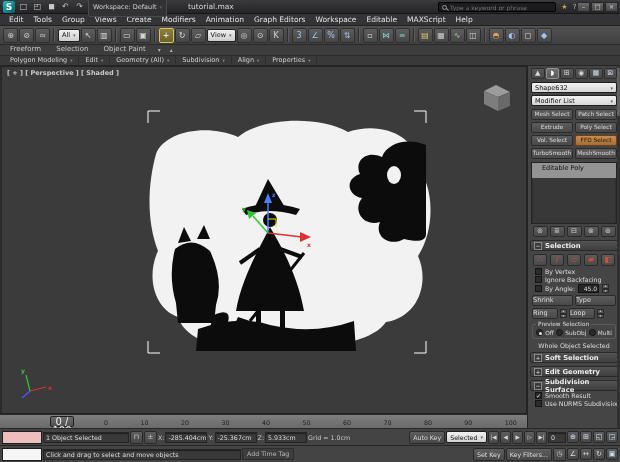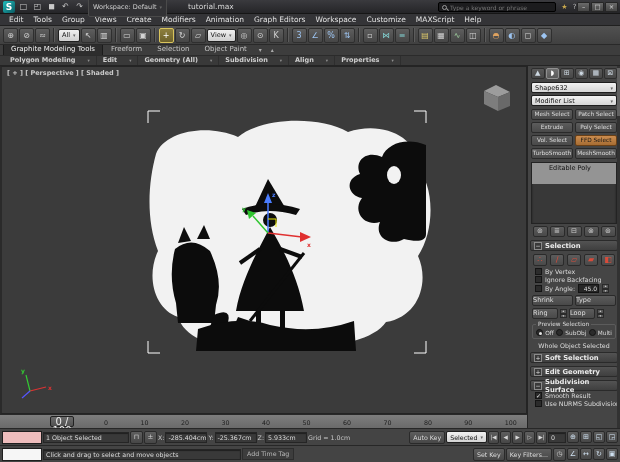--- a/index.html
+++ b/index.html
@@ -42,41 +42,41 @@
   .c-blue{color:#9dc5f2;} .c-yellow{color:#e3ce6c;} .c-green{color:#a4d8a4;} .c-teal{color:#83d2d2;} .c-orange{color:#dfa25f;}
   
   .ribbontabs{position:absolute;top:45px;left:0;right:0;height:11px;background:#3d3d3d;border-bottom:1px solid #2b2b2b;
               display:flex;align-items:flex-end;gap:1px;padding-left:3px;z-index:27;}
   .rtab{font-size:7px;color:#c6c6c6;padding:1px 7px;line-height:9px;}
   .rtab.active{background:#2d2d2d;color:#f2f2f2;border:1px solid #1b1b1b;border-bottom:none;border-radius:2px 2px 0 0;}
   .rticon{width:11px;font-size:6px;color:#aaa;text-align:center;line-height:10px;}
   .ribbonpanels{position:absolute;top:56px;left:0;right:0;height:10px;background:#393939;border-bottom:1px solid #242424;
                 display:flex;align-items:center;padding-left:4px;z-index:26;}
   .rpanel{font-size:6.5px;color:#cfcfcf;padding:0 6px;border-right:1px solid #2e2e2e;height:100%;line-height:9px;
-          display:flex;gap:12px;font-weight:bold;}
+          display:flex;gap:3px;}
   .rpanel .arr{font-size:4.5px;color:#8f8f8f;}
   
   .viewport{position:absolute;top:66px;left:0;width:527px;height:348px;background:#3b3b3b;
             border:1px solid #242424;border-left:2px solid #2a2a2a;font-weight:bold;}
   .viewport svg{position:absolute;top:0;left:0;}
   .vplabel{position:absolute;top:2px;left:5px;font-size:6.5px;color:#c9c9c9;z-index:5;}
   
   .cmdpanel{position:absolute;top:66px;left:527px;width:93px;height:362px;background:#454545;border-left:1px solid #242424;}
   .ptabs{display:flex;gap:1px;padding:2px 3px 1px;}
   .ptab{flex:1;height:11px;background:linear-gradient(#595959,#474747);border:1px solid #2e2e2e;border-radius:2px;
         color:#cdd8e2;font-size:7px;line-height:9px;text-align:center;}
   .ptab.active{background:linear-gradient(#707070,#5a5a5a);border-color:#909090;color:#fff;}
   .dd{margin:2px 3px 0;height:11px;background:linear-gradient(#f2f2f2,#d6d6d6);border:1px solid #1e1e1e;border-radius:2px;
       display:flex;align-items:center;justify-content:space-between;padding:0 3px;font-size:6.5px;color:#111;}
   .modbtns{display:grid;grid-template-columns:1fr 1fr;gap:2px;margin:3px 3px 0;}
   .mbtn{height:11px;background:linear-gradient(#5c5c5c,#494949);border:1px solid #2a2a2a;border-radius:2px;color:#ddd;
         font-size:5.8px;line-height:9px;text-align:center;overflow:hidden;white-space:nowrap;}
   .mbtn.orange{background:linear-gradient(#cb8c4f,#a76d33);border-color:#6a4016;color:#161616;}
   .stackbox{margin:3px 3px 0;height:62px;background:#383838;border:1px solid #232323;box-shadow:inset 0 1px 2px #1b1b1b;}
-  .stackitem{height:21px;background:#949494;color:#101010;font-size:6.5px;line-height:11px;padding-left:17px;}
+  .stackitem{height:15px;background:#949494;color:#101010;font-size:6.5px;line-height:11px;padding-left:10px;}
   .stacktools{display:flex;gap:2px;margin:2px 3px 0;justify-content:center;}
   .sicon{width:15px;height:11px;background:linear-gradient(#5c5c5c,#494949);border:1px solid #2a2a2a;border-radius:2px;
          color:#cbcbcb;font-size:7px;line-height:9px;text-align:center;}
   .rhead{margin:3px 2px 0;height:11px;background:linear-gradient(#535353,#3f3f3f);border:1px solid #2a2a2a;border-radius:2px;
          display:flex;align-items:center;gap:3px;padding:0 3px;color:#eaeaea;font-size:6.8px;font-weight:bold;}
   .pm{width:8px;height:8px;border:1px solid #8a8a8a;background:#393939;color:#ddd;font-size:6px;line-height:6px;
       text-align:center;font-weight:normal;flex:0 0 auto;}
   .soicons{display:flex;justify-content:center;gap:3px;margin:3px 0 1px;}
   .soicon{width:14px;height:12px;background:linear-gradient(#5c5c5c,#494949);border:1px solid #2a2a2a;border-radius:2px;
           color:#d84b3a;font-size:8px;line-height:10px;text-align:center;}
@@ -168,21 +168,21 @@
   <div class="menubar">
     <span class="menuitem">Edit</span>
     <span class="menuitem">Tools</span>
     <span class="menuitem">Group</span>
     <span class="menuitem">Views</span>
     <span class="menuitem">Create</span>
     <span class="menuitem">Modifiers</span>
     <span class="menuitem">Animation</span>
     <span class="menuitem">Graph Editors</span>
     <span class="menuitem">Workspace</span>
-    <span class="menuitem">Customize</span>
+    <span class="menuitem">Editable</span>
     <span class="menuitem">MAXScript</span>
     <span class="menuitem">Help</span>
   </div>
 
   <div class="maintoolbar">
     <span class="ticon">⊕</span>
     <span class="ticon">⊘</span>
     <span class="ticon">≈</span>
     <span class="tsep"></span>
     <div class="tdd">
@@ -220,21 +220,20 @@
     <span class="ticon c-green">∿</span>
     <span class="ticon">◫</span>
     <span class="tsep"></span>
     <span class="ticon c-orange">◓</span>
     <span class="ticon c-blue">◐</span>
     <span class="ticon">◻</span>
     <span class="ticon c-blue">◆</span>
   </div>
 
   <div class="ribbontabs">
-    <span class="rtab active">Graphite Modeling Tools</span>
     <span class="rtab">Freeform</span>
     <span class="rtab">Selection</span>
     <span class="rtab">Object Paint</span>
     <span class="rticon">▾</span>
     <span class="rticon">▴</span>
   </div>
   <div class="ribbonpanels">
     <span class="rpanel">
         <span>Polygon Modeling</span>
         <span class="arr">▾</span>

